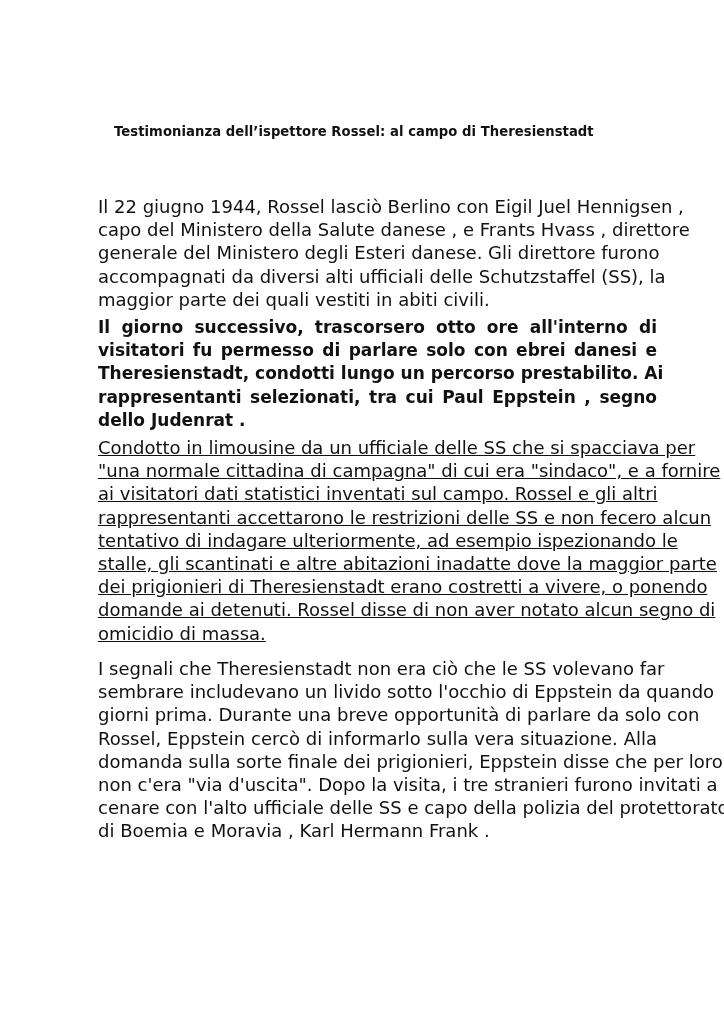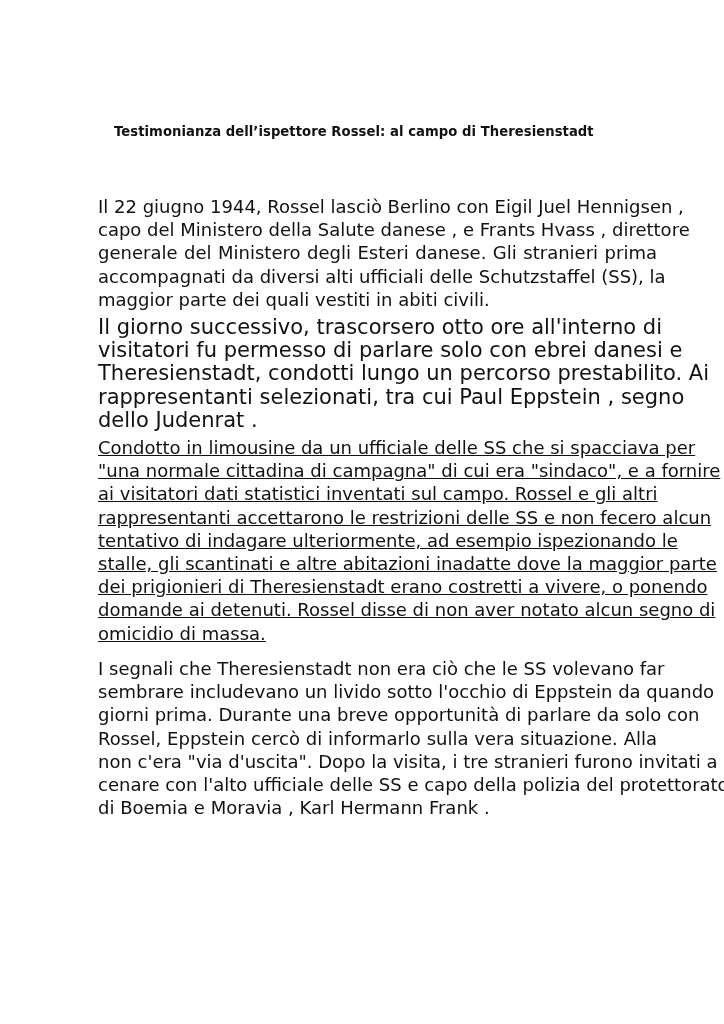--- a/index.html
+++ b/index.html
@@ -12,38 +12,38 @@
   .title {
     position: absolute; left: 114px; top: 124px; width: 520px;
     font-size: 13.2px; font-weight: bold; letter-spacing: 0.05px;
     white-space: nowrap;
   }
   .para {
     position: absolute; left: 98px; width: 559px;
     font-size: 18px; line-height: 23.2px;
     text-align: justify; margin: 0;
   }
-  .para.bold { font-weight: normal; font-size: 21px; }
+  .para.bold { font-weight: bold; font-size: 17px; }
   .line { display: block; text-align: justify; text-align-last: justify; white-space: nowrap; }
   .line.last { text-align-last: left; }
   .p1 { top: 195px; }
   .p2 { top: 316px; }
   .p3 { top: 436px; text-decoration: underline; }
   .p4 { top: 657px; }
 </style>
 </head>
 <body>
 
 <div class="page">
   <div class="title">Testimonianza dell’ispettore Rossel: al campo di Theresienstadt</div>
 
   <div class="para p1">
       <span class="line">Il 22 giugno 1944, Rossel lasciò Berlino con Eigil Juel Hennigsen ,</span>
       <span class="line">capo del Ministero della Salute danese , e Frants Hvass , direttore</span>
-      <span class="line">generale del Ministero degli Esteri danese.  Gli stranieri prima</span>
+      <span class="line">generale del Ministero degli Esteri danese.  Gli direttore furono</span>
       <span class="line">accompagnati da diversi alti ufficiali delle Schutzstaffel (SS), la</span>
       <span class="line last">maggior parte dei quali vestiti in abiti civili.</span>
     </div>
   <div class="para bold p2">
       <span class="line">Il giorno successivo, trascorsero otto ore all'interno di</span>
       <span class="line">visitatori fu permesso di parlare solo con ebrei danesi e</span>
       <span class="line">Theresienstadt, condotti lungo un percorso prestabilito.  Ai</span>
       <span class="line">rappresentanti selezionati, tra cui Paul Eppstein , segno</span>
       <span class="line last">dello Judenrat .</span>
     </div>
@@ -56,17 +56,18 @@
       <span class="line">stalle, gli scantinati e altre abitazioni inadatte dove la maggior parte</span>
       <span class="line">dei prigionieri di Theresienstadt erano costretti a vivere, o ponendo</span>
       <span class="line">domande ai detenuti. Rossel disse di non aver notato alcun segno di</span>
       <span class="line last">omicidio di massa.</span>
     </div>
   <div class="para p4">
       <span class="line"> I segnali che Theresienstadt non era ciò che le SS volevano far</span>
       <span class="line">sembrare includevano un livido sotto l'occhio di Eppstein da quando</span>
       <span class="line">giorni prima. Durante una breve opportunità di parlare da solo con</span>
       <span class="line">Rossel, Eppstein cercò di informarlo sulla vera situazione. Alla</span>
+      <span class="line">domanda sulla sorte finale dei prigionieri, Eppstein disse che per loro</span>
       <span class="line">non c'era "via d'uscita". Dopo la visita, i tre stranieri furono invitati a</span>
       <span class="line">cenare con l'alto ufficiale delle SS e capo della polizia del protettorato</span>
       <span class="line last">di Boemia e Moravia , Karl Hermann Frank .</span>
     </div>
 </div>
 
 </body></html>

